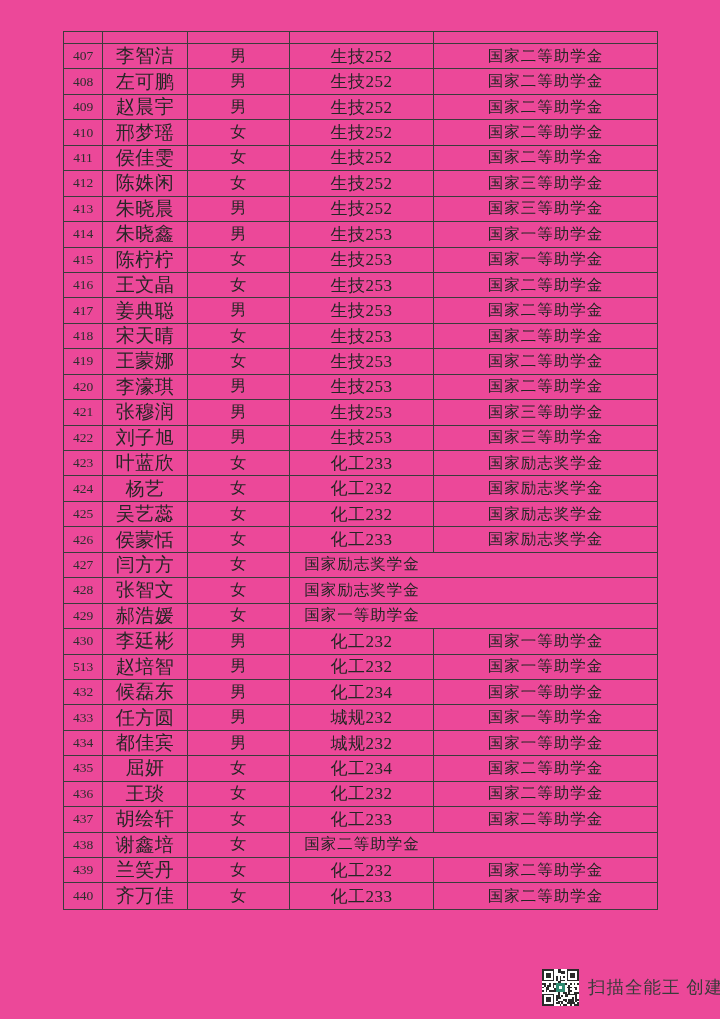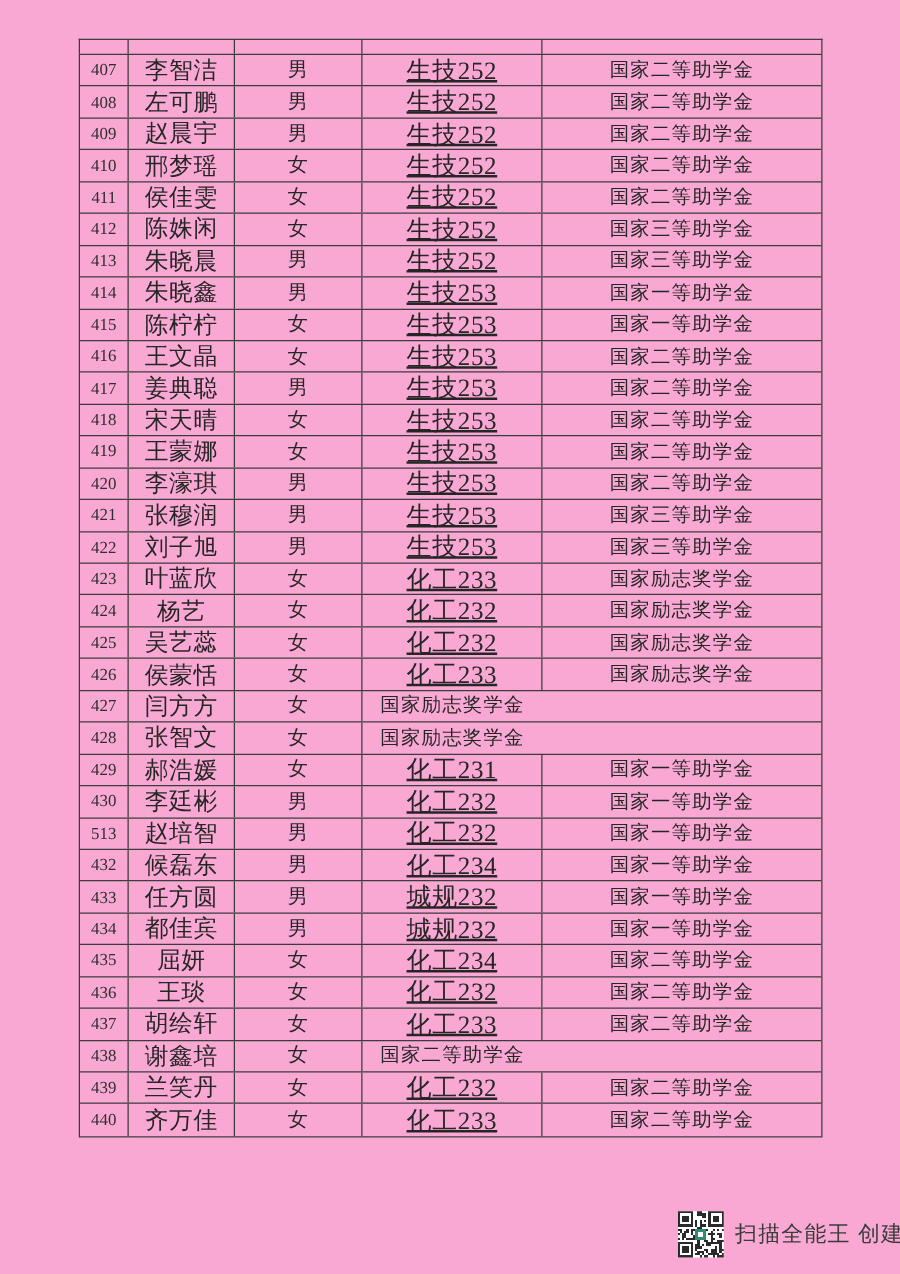--- a/index.html
+++ b/index.html
@@ -2,21 +2,21 @@
 <html><head>
 <meta charset="utf-8">
 <style>
   html,body{margin:0;padding:0;}
   body{
     width:720px;height:1019px;position:relative;overflow:hidden;
     background:#ffffff;
     font-family:"Liberation Serif","DejaVu Serif",serif;
     color:#262626;
   }
-  .page{position:absolute;inset:0;background:#f9a8d4;}
+  .page{position:absolute;inset:0;background:#ec4899;}
 
   
   .table-wrap{
     position:absolute;left:63px;top:31px;width:595px;
   }
   
   .sliver{
     height:12px;
     border-top:1.5px solid #3c3c3c;
     border-left:1.5px solid #3c3c3c;
@@ -45,21 +45,21 @@
     display:flex;align-items:center;justify-content:center;
     overflow:hidden;white-space:nowrap;
     box-sizing:border-box;
     font-size:16px;
     letter-spacing:0.5px;
     color:#262626;
   }
   .td:last-child{border-right:none;}
   .col-no{font-size:13.5px;letter-spacing:0;color:#2e2e2e;}
   .col-name{font-size:19px;}
-  .col-class{font-size:20px;text-decoration:underline;}
+  .col-class{font-size:17px;}
   .col-award{font-size:15.5px;letter-spacing:1px;}
 
   
   .footer{
     position:absolute;left:542px;top:966px;height:42px;
     display:flex;align-items:center;gap:9px;
   }
   .qr{width:37px;height:37px;display:block;}
   .wm-text{
     font-family:"Liberation Sans","DejaVu Sans",sans-serif;
@@ -251,21 +251,20 @@
       <div class="td col-no">428</div>
       <div class="td col-name">张智文</div>
       <div class="td col-gender">女</div>
       <div class="td col-award">国家励志奖学金</div>
     </div>
 
     <div class="tr">
       <div class="td col-no">429</div>
       <div class="td col-name">郝浩媛</div>
       <div class="td col-gender">女</div>
-      <div class="td col-class">化工231</div>
       <div class="td col-award">国家一等助学金</div>
     </div>
 
     <div class="tr">
       <div class="td col-no">430</div>
       <div class="td col-name">李廷彬</div>
       <div class="td col-gender">男</div>
       <div class="td col-class">化工232</div>
       <div class="td col-award">国家一等助学金</div>
     </div>

